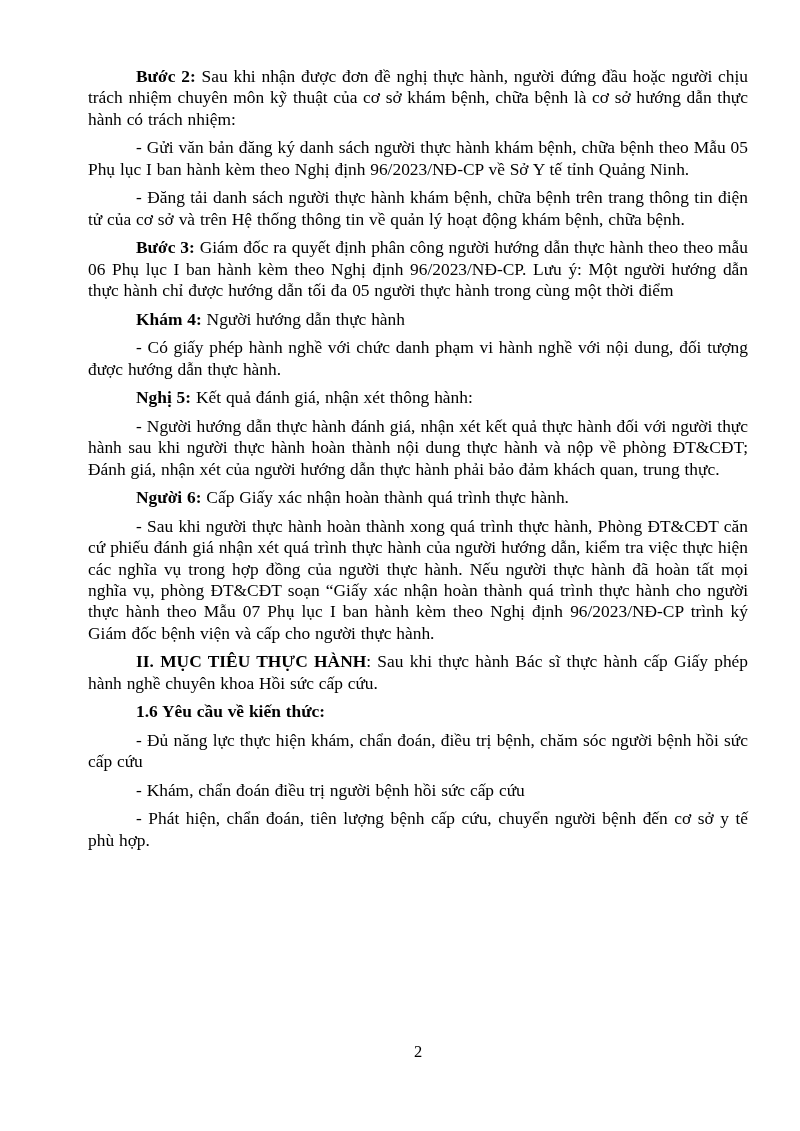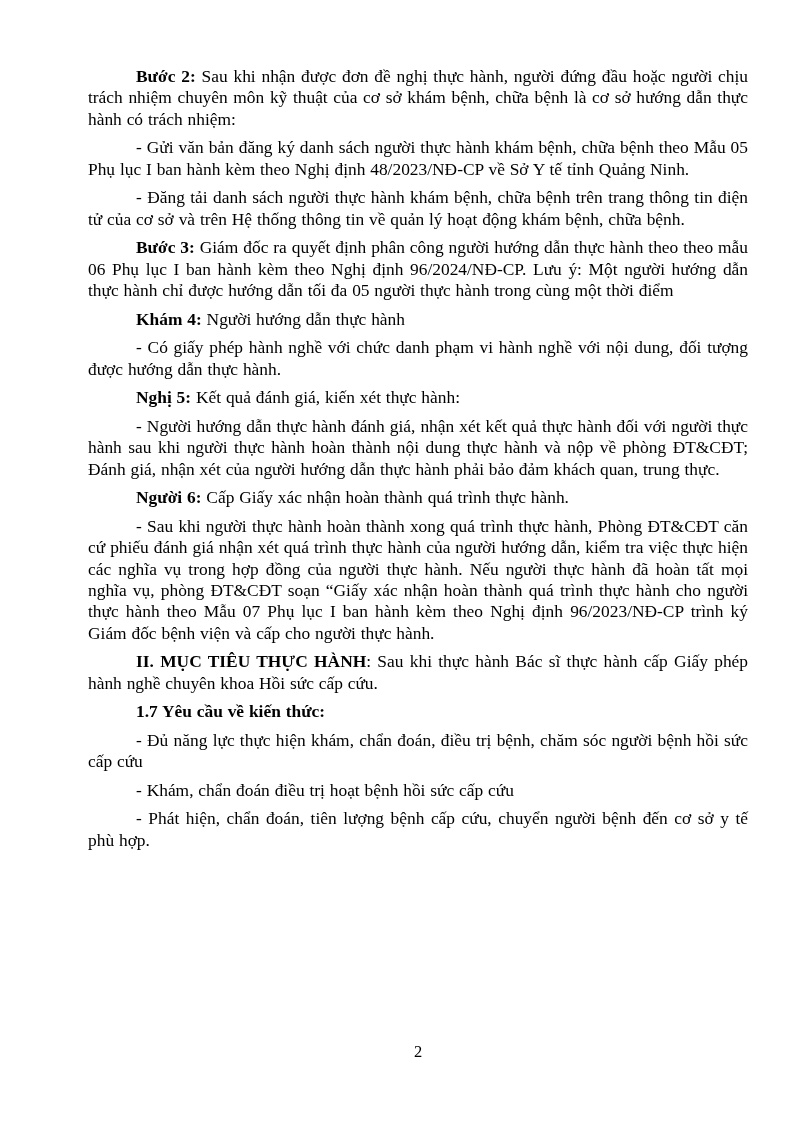--- a/index.html
+++ b/index.html
@@ -45,29 +45,29 @@
     text-align: center;
     font-size: 16.5px;
   }
 </style>
 </head>
 <body>
 
 <div class="page">
   <div class="content">
     <p><span class="b">Bước 2:</span><span> Sau khi nhận được đơn đề nghị thực hành, người đứng đầu hoặc người chịu trách nhiệm chuyên môn kỹ thuật của cơ sở khám bệnh, chữa bệnh là cơ sở hướng dẫn thực hành có trách nhiệm:</span></p>
-    <p><span>- Gửi văn bản đăng ký danh sách người thực hành khám bệnh, chữa bệnh theo Mẫu 05 Phụ lục I ban hành kèm theo Nghị định 48/2023/NĐ-CP về Sở Y tế tỉnh Quảng Ninh.</span></p>
+    <p><span>- Gửi văn bản đăng ký danh sách người thực hành khám bệnh, chữa bệnh theo Mẫu 05 Phụ lục I ban hành kèm theo Nghị định 96/2023/NĐ-CP về Sở Y tế tỉnh Quảng Ninh.</span></p>
     <p><span>- Đăng tải danh sách người thực hành khám bệnh, chữa bệnh trên trang thông tin điện tử của cơ sở và trên Hệ thống thông tin về quản lý hoạt động khám bệnh, chữa bệnh.</span></p>
-    <p><span class="b">Bước 3:</span><span> Giám đốc ra quyết định phân công người hướng dẫn thực hành theo theo mẫu 06 Phụ lục I ban hành kèm theo Nghị định 96/2024/NĐ-CP. Lưu ý: Một người hướng dẫn thực hành chỉ được hướng dẫn tối đa 05 người thực hành trong cùng một thời điểm</span></p>
+    <p><span class="b">Bước 3:</span><span> Giám đốc ra quyết định phân công người hướng dẫn thực hành theo theo mẫu 06 Phụ lục I ban hành kèm theo Nghị định 96/2023/NĐ-CP. Lưu ý: Một người hướng dẫn thực hành chỉ được hướng dẫn tối đa 05 người thực hành trong cùng một thời điểm</span></p>
     <p><span class="b">Khám 4:</span><span> Người hướng dẫn thực hành</span></p>
     <p><span>- Có giấy phép hành nghề với chức danh phạm vi hành nghề với nội dung, đối tượng được hướng dẫn thực hành.</span></p>
-    <p><span class="b">Nghị 5:</span><span> Kết quả đánh giá, kiến xét thực hành:</span></p>
+    <p><span class="b">Nghị 5:</span><span> Kết quả đánh giá, nhận xét thông hành:</span></p>
     <p><span>- Người hướng dẫn thực hành đánh giá, nhận xét kết quả thực hành đối với người thực hành sau khi người thực hành hoàn thành nội dung thực hành và nộp về phòng ĐT&amp;CĐT; Đánh giá, nhận xét của người hướng dẫn thực hành phải bảo đảm khách quan, trung thực.</span></p>
     <p><span class="b">Người 6:</span><span> Cấp Giấy xác nhận hoàn thành quá trình thực hành.</span></p>
     <p><span>- Sau khi người thực hành hoàn thành xong quá trình thực hành, Phòng ĐT&amp;CĐT căn cứ phiếu đánh giá nhận xét quá trình thực hành của người hướng dẫn, kiểm tra việc thực hiện các nghĩa vụ trong hợp đồng của người thực hành. Nếu người thực hành đã hoàn tất mọi nghĩa vụ, phòng ĐT&amp;CĐT soạn “Giấy xác nhận hoàn thành quá trình thực hành cho người thực hành theo Mẫu 07 Phụ lục I ban hành kèm theo Nghị định 96/2023/NĐ-CP trình ký Giám đốc bệnh viện và cấp cho người thực hành.</span></p>
     <p><span class="b">II. MỤC TIÊU THỰC HÀNH</span><span>: Sau khi thực hành Bác sĩ thực hành cấp Giấy phép hành nghề chuyên khoa Hồi sức cấp cứu.</span></p>
-    <p><span class="b">1.7 Yêu cầu về kiến thức:</span><span></span></p>
+    <p><span class="b">1.6 Yêu cầu về kiến thức:</span><span></span></p>
     <p><span>- Đủ năng lực thực hiện khám, chẩn đoán, điều trị bệnh, chăm sóc người bệnh hồi sức cấp cứu</span></p>
-    <p><span>- Khám, chẩn đoán điều trị hoạt bệnh hồi sức cấp cứu</span></p>
+    <p><span>- Khám, chẩn đoán điều trị người bệnh hồi sức cấp cứu</span></p>
     <p><span>- Phát hiện, chẩn đoán, tiên lượng bệnh cấp cứu, chuyển người bệnh đến cơ sở y tế phù hợp.</span></p>
   </div>
   <div class="page-number">2</div>
 </div>
 
 </body></html>

